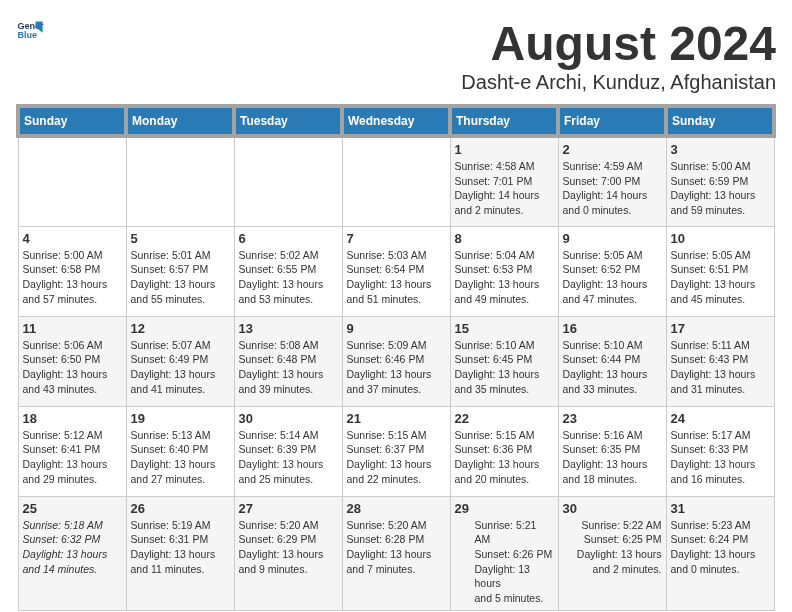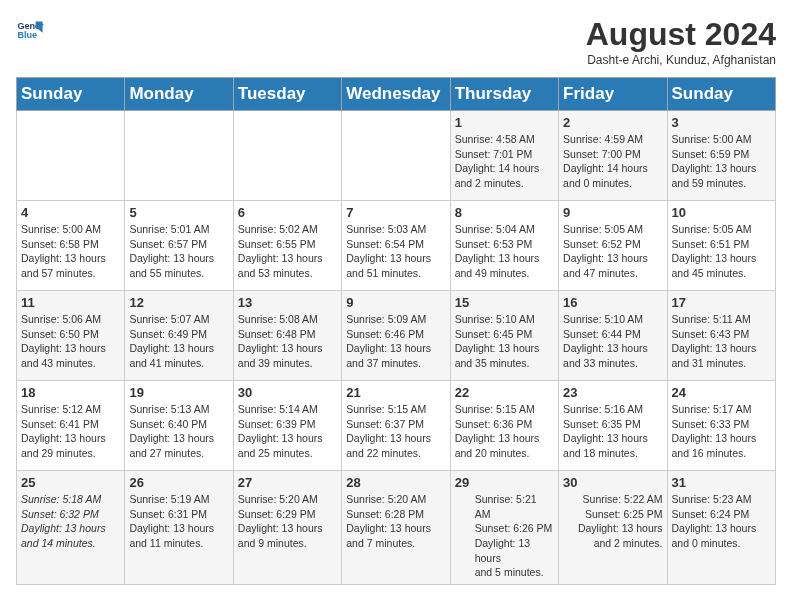--- a/index.html
+++ b/index.html
@@ -22,41 +22,41 @@
       gap: 4px;
     }
     .logo-icon {
       width: 28px;
       height: 28px;
     }
     .title-area {
       text-align: right;
     }
     .main-title {
-      font-size: 32px;
+      font-size: 48px;
       font-weight: bold;
       color: #333;
     }
     .subtitle {
-      font-size: 12px;
+      font-size: 20px;
       color: #333;
     }
     table {
       width: 100%;
       border-collapse: collapse;
       font-size: 11px;
     }
     thead tr th {
       background: #2a7ab5;
       color: #fff;
       padding: 6px 4px;
       text-align: left;
-      font-size: 17px;
+      font-size: 12px;
       font-weight: bold;
-      border: 1px solid #a3a3a3;
+      border: 4px solid #a3a3a3;
     }
     tbody tr td {
       border: 1px solid #ccc;
       vertical-align: top;
       padding: 4px;
       height: 90px;
       width: 107px;
       background: #fff;
     }
     tbody tr:nth-child(odd) td {

